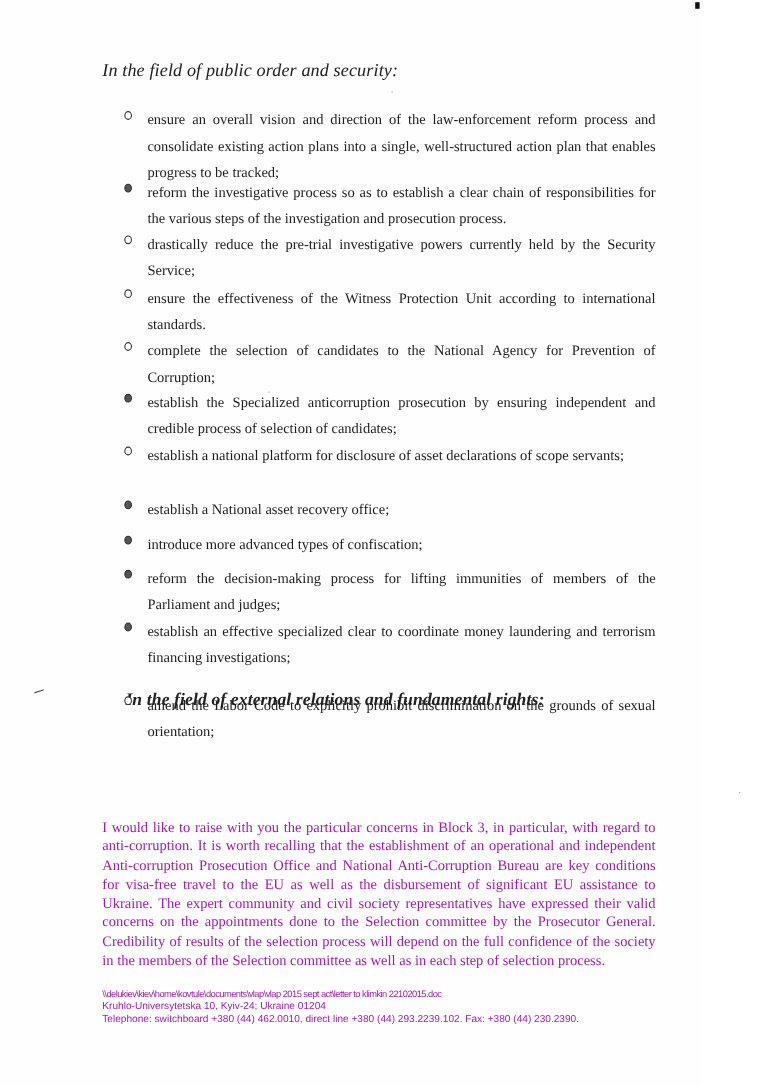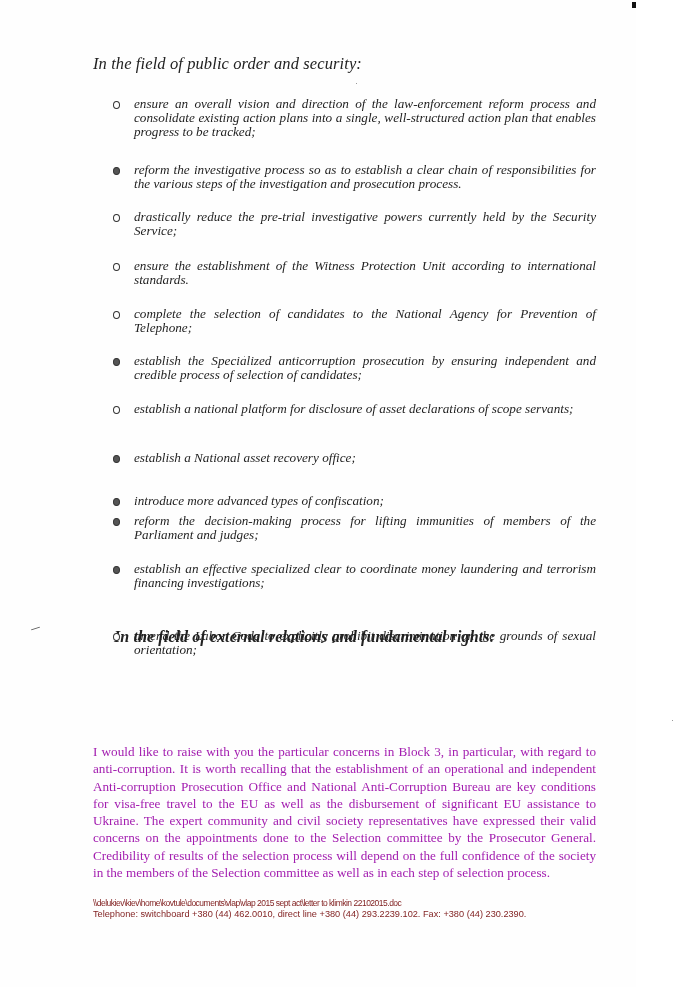--- a/index.html
+++ b/index.html
@@ -2,26 +2,26 @@
 <html><head>
   <meta charset="utf-8">
   <style>
     html, body { margin: 0; padding: 0; background: #ffffff; }
     body { width: 700px; height: 987px; position: relative; overflow: hidden; font-family: "Liberation Serif", "DejaVu Serif", serif; color: #1a1a1a; }
     .page { position: absolute; left: 0; top: 0; width: 636px; height: 987px; background: #fefefe; }
     .corner-mark { position: absolute; right: 0; top: 2px; width: 4px; height: 6px; background: #111; }
     .heading { position: absolute; font-style: italic; font-weight: normal; font-size: 16.5px; letter-spacing: 0.1px; color: #222; }
     .heading.h1 { left: 93px; top: 54px; }
     .heading.h2 { left: 114px; top: 628px; font-weight: bold; font-size: 16px; }
-    .bullet { position: absolute; left: 114px; width: 482px; font-size: 13.2px; line-height: 14px; text-align: justify; color: #1e1e1e; font-style: italic; }
+    .bullet { position: absolute; left: 114px; width: 482px; font-size: 13.2px; line-height: 24px; text-align: justify; color: #1e1e1e; }
     .bullet .dot { position: absolute; left: -1px; top: 4px; width: 5px; height: 6px; border: 1.3px solid #333; border-radius: 50%; background: #fff; }
     .bullet .dot.filled { background: #555; }
     .bullet .text { display: block; margin-left: 20px; }
     .para { position: absolute; left: 93px; width: 503px; font-size: 13.2px; line-height: 17.3px; text-align: justify; color: #a21caf; }
-    .footer { position: absolute; left: 93px; top: 898px; font-family: "Liberation Sans", "DejaVu Sans", sans-serif; color: #7f1d1d; }
+    .footer { position: absolute; left: 93px; top: 898px; font-family: "Liberation Sans", "DejaVu Sans", sans-serif; color: #a21caf; }
     .footer .path { font-size: 8.5px; letter-spacing: -0.5px; line-height: 11px; }
     .footer .line { font-size: 9.2px; line-height: 11.5px; }
     .stray { position: absolute; width: 9px; height: 1px; background: #555; transform: rotate(-18deg); }
     .speck { position: absolute; width: 1px; height: 1px; background: #999; }
   </style>
 </head>
 <body>
 
 <div class="page">
   <div class="corner-mark"></div>
@@ -35,39 +35,39 @@
   <div class="bullet" style="top:210px;">
     <span class="dot"></span>
     <span class="text">drastically reduce the pre-trial investigative powers currently held by the Security Service;</span>
   </div>
   <div class="bullet" style="top:163px;">
     <span class="dot filled"></span>
     <span class="text">reform the investigative process so as to establish a clear chain of responsibilities for the various steps of the investigation and prosecution process.</span>
   </div>
   <div class="bullet" style="top:259px;">
     <span class="dot"></span>
-    <span class="text">ensure the establishment of the Witness Protection Unit according to international standards.</span>
+    <span class="text">ensure the effectiveness of the Witness Protection Unit according to international standards.</span>
   </div>
   <div class="bullet" style="top:307px;">
     <span class="dot"></span>
-    <span class="text">complete the selection of candidates to the National Agency for Prevention of Telephone;</span>
+    <span class="text">complete the selection of candidates to the National Agency for Prevention of Corruption;</span>
   </div>
   <div class="bullet" style="top:354px;">
     <span class="dot filled"></span>
     <span class="text">establish the Specialized anticorruption prosecution by ensuring independent and credible process of selection of candidates;</span>
   </div>
   <div class="bullet" style="top:402px;">
     <span class="dot"></span>
     <span class="text">establish a national platform for disclosure of asset declarations of scope servants;</span>
   </div>
   <div class="bullet" style="top:451px;">
     <span class="dot filled"></span>
     <span class="text">establish a National asset recovery office;</span>
   </div>
-  <div class="bullet" style="top:483px;margin-top:11px;">
+  <div class="bullet" style="top:483px;">
     <span class="dot filled"></span>
     <span class="text">introduce more advanced types of confiscation;</span>
   </div>
   <div class="bullet" style="top:514px;">
     <span class="dot filled"></span>
     <span class="text">reform the decision-making process for lifting immunities of members of the Parliament and judges;</span>
   </div>
   <div class="bullet" style="top:562px;">
     <span class="dot filled"></span>
     <span class="text">establish an effective specialized clear to coordinate money laundering and terrorism financing investigations;</span>
@@ -79,19 +79,20 @@
 
   <div class="bullet" style="top:629px;">
     <span class="dot"></span>
     <span class="text">amend the Labor Code to explicitly prohibit discrimination on the grounds of sexual orientation;</span>
   </div>
 
   <div class="para" style="top:743px;">I would like to raise with you the particular concerns in Block 3, in particular, with regard to anti-corruption. It is worth recalling that the establishment of an operational and independent Anti-corruption Prosecution Office and National Anti-Corruption Bureau are key conditions for visa-free travel to the EU as well as the disbursement of significant EU assistance to Ukraine. The expert community and civil society representatives have expressed their valid concerns on the appointments done to the Selection committee by the Prosecutor General. Credibility of results of the selection process will depend on the full confidence of the society in the members of the Selection committee as well as in each step of selection process.</div>
 
   <div class="footer">
     <div class="path">\\delukiev\kiev\home\kovtule\documents\vlap\vlap 2015 sept act\letter to klimkin 22102015.doc</div>
+    <div class="line">Kruhlo-Universytetska 10, Kyiv-24; Ukraine 01204</div>
     <div class="line">Telephone: switchboard +380 (44) 462.0010, direct line +380 (44) 293.2239.102. Fax: +380 (44) 230.2390.</div>
   </div>
 
   <div class="speck" style="left:356px; top:83px;"></div>
   <div class="speck" style="left:244px; top:356px;"></div>
   <div class="speck" style="left:672px; top:720px;"></div>
 </div>
 
 </body></html>

